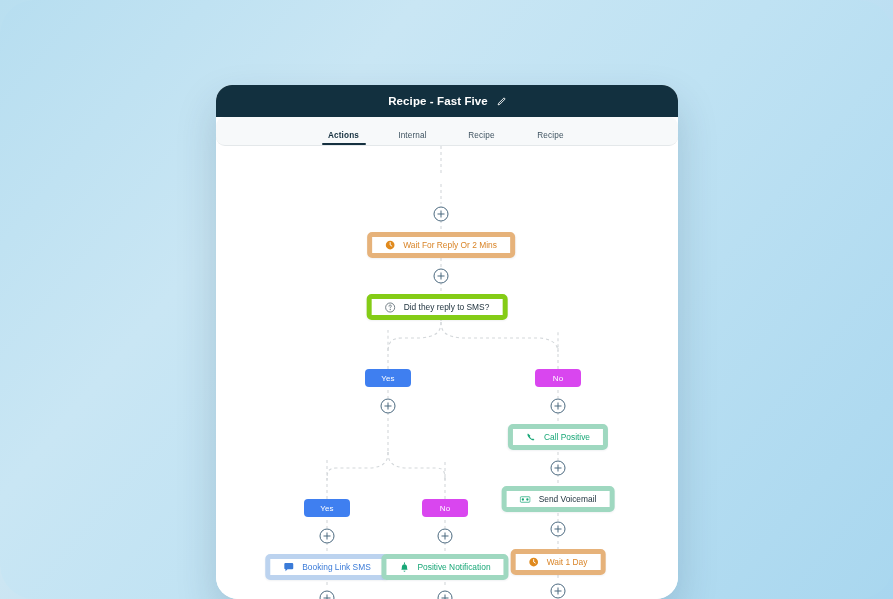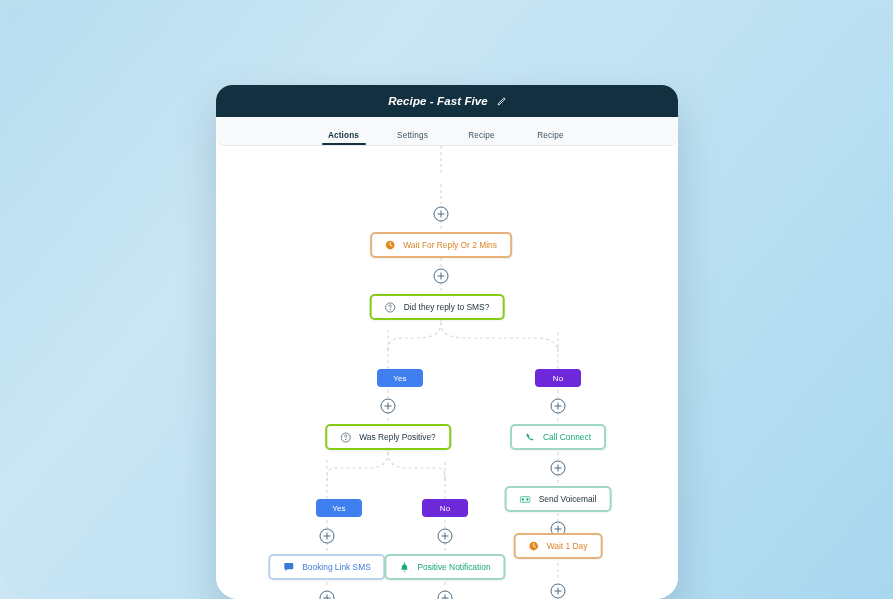--- a/index.html
+++ b/index.html
@@ -35,21 +35,20 @@
     box-shadow: 0 18px 40px rgba(20,50,80,0.18);
     overflow: hidden;
   }
   #title-bar {
     height: 32px;
     background: #12303f;
     display: flex;
     align-items: center;
     justify-content: center;
     border-radius: 14px 14px 0 0;
-    font-style: italic;
   }
   #title-bar .title-text {
     color: #ffffff;
     font-size: 11.5px;
     font-weight: bold;
     letter-spacing: 0.1px;
   }
   #title-bar .pencil-icon {
     margin-left: 9px;
     display: inline-flex;
@@ -111,21 +110,21 @@
     transform: translate(-50%, -50%);
     display: flex;
     align-items: center;
     justify-content: center;
     box-sizing: border-box;
     white-space: nowrap;
   }
 
   .card-node {
     background: #ffffff;
-    border: 2px solid #84cc16;
+    border: 5px solid #84cc16;
     border-radius: 5px;
     height: 26px;
     padding: 0 13px;
     font-size: 8.4px;
     color: #223540;
     box-shadow: 0 1px 2px rgba(16,40,60,0.06);
     gap: 8px;
   }
   .card-node.wait {
     border-color: #e6b27a;
@@ -147,22 +146,22 @@
 
   .pill {
     border-radius: 4px;
     height: 18px;
     width: 46px;
     font-size: 8px;
     color: #ffffff;
     font-weight: normal;
     letter-spacing: 0.2px;
   }
-  .pill.yes { background: #3f7ff0; margin-left: 12px; }
-  .pill.no  { background: #6d28d9; }
+  .pill.yes { background: #3f7ff0; }
+  .pill.no  { background: #d946ef; }
 
   .plus-btn {
     width: 13px;
     height: 13px;
     border-radius: 50%;
     border: 1.1px solid #4c6a80;
     background: #ffffff;
     position: absolute;
     transform: translate(-50%, -50%);
   }
@@ -193,21 +192,21 @@
       <span class="title-text">Recipe - Fast Five</span>
       <span class="pencil-icon">
         <svg width="9" height="9" viewBox="0 0 16 16">
           <path d="M12.5 1.5 L14.5 3.5 L5 13 L2 14 L3 11 Z" fill="none" stroke="#ffffff" stroke-width="1.6" stroke-linejoin="round"></path>
         </svg>
       </span>
     </div>
 
     <div id="tab-bar">
       <div class="tab active">Actions</div>
-      <div class="tab">Settings</div>
+      <div class="tab">Internal</div>
       <div class="tab">Recipe</div>
       <div class="tab">Recipe</div>
     </div>
 
     <div id="canvas">
 
       <svg id="edges" viewBox="0 0 462 454">
         <g stroke="#d3d7da" stroke-width="1.1" fill="none" stroke-dasharray="3,3">
 
           <path d="M225,0 L225,30"></path>
@@ -284,39 +283,29 @@
       </div>
 
       <div class="node pill yes" style="left:172px;top:232px">
         <span class="label">Yes</span>
       </div>
 
       <div class="node pill no" style="left:342px;top:232px">
         <span class="label">No</span>
       </div>
 
-      <div class="node card-node" style="left:172px;top:291px;min-width:120px">
-        <span class="icon">
-          <svg width="11" height="11" viewBox="0 0 16 16">
-            <circle cx="8" cy="8" r="6.6" fill="none" stroke="#4a5a64" stroke-width="1.1"></circle>
-            <path d="M6.3 6.1 C6.3 4.9 7.1 4.3 8 4.3 C9 4.3 9.7 4.9 9.7 5.9 C9.7 7.1 8.1 7.2 8.1 8.6" fill="none" stroke="#4a5a64" stroke-width="1.1" stroke-linecap="round"></path>
-            <circle cx="8.05" cy="11" r="0.85" fill="#4a5a64"></circle>
-          </svg>
-        </span>
-        <span class="label">Was Reply Positive?</span>
-      </div>
 
       <div class="node card-node green" style="left:342px;top:291px;min-width:90px">
         <span class="icon">
           <svg width="10" height="10" viewBox="0 0 16 16">
             <path d="M3.2 2.4 C2.2 3.4 2.1 5 3.4 7.3 C4.8 9.8 7 11.8 9.4 12.8 C11.4 13.6 12.7 13.3 13.5 12.4
                      L11.5 10.2 L9.6 11 C8.4 10.4 7 9.1 6.1 7.6 L7.1 5.9 Z" fill="#18a777"></path>
           </svg>
         </span>
-        <span class="label">Call Connect</span>
+        <span class="label">Call Positive</span>
       </div>
 
       <div class="node pill yes" style="left:111px;top:362px">
         <span class="label">Yes</span>
       </div>
 
       <div class="node pill no" style="left:229px;top:362px">
         <span class="label">No</span>
       </div>
 
@@ -346,21 +335,21 @@
           <svg width="10" height="11" viewBox="0 0 14 16">
             <path d="M7 1.2 L7 2.6" stroke="#18a777" stroke-width="1.4" stroke-linecap="round"></path>
             <path d="M2.1 11.4 C3.1 10.6 3.2 9.4 3.2 7.6 C3.2 5.2 4.8 3.4 7 3.4
                      C9.2 3.4 10.8 5.2 10.8 7.6 C10.8 9.4 10.9 10.6 11.9 11.4 Z" fill="#18a777"></path>
             <path d="M5.5 12.6 C5.7 13.6 6.3 14.1 7 14.1 C7.7 14.1 8.3 13.6 8.5 12.6 Z" fill="#18a777"></path>
           </svg>
         </span>
         <span class="label">Positive Notification</span>
       </div>
 
-      <div class="node card-node wait" style="left:342px;top:400px;min-width:82px">
+      <div class="node card-node wait" style="left:342px;top:416px;min-width:82px">
         <span class="icon">
           <svg width="10" height="10" viewBox="0 0 16 16">
             <circle cx="8" cy="8" r="7" fill="#e08a1e"></circle>
             <path d="M8 4 L8 8 L10.6 9.6" stroke="#ffffff" stroke-width="1.5" fill="none" stroke-linecap="round"></path>
           </svg>
         </span>
         <span class="label">Wait 1 Day</span>
       </div>
 
     </div>

